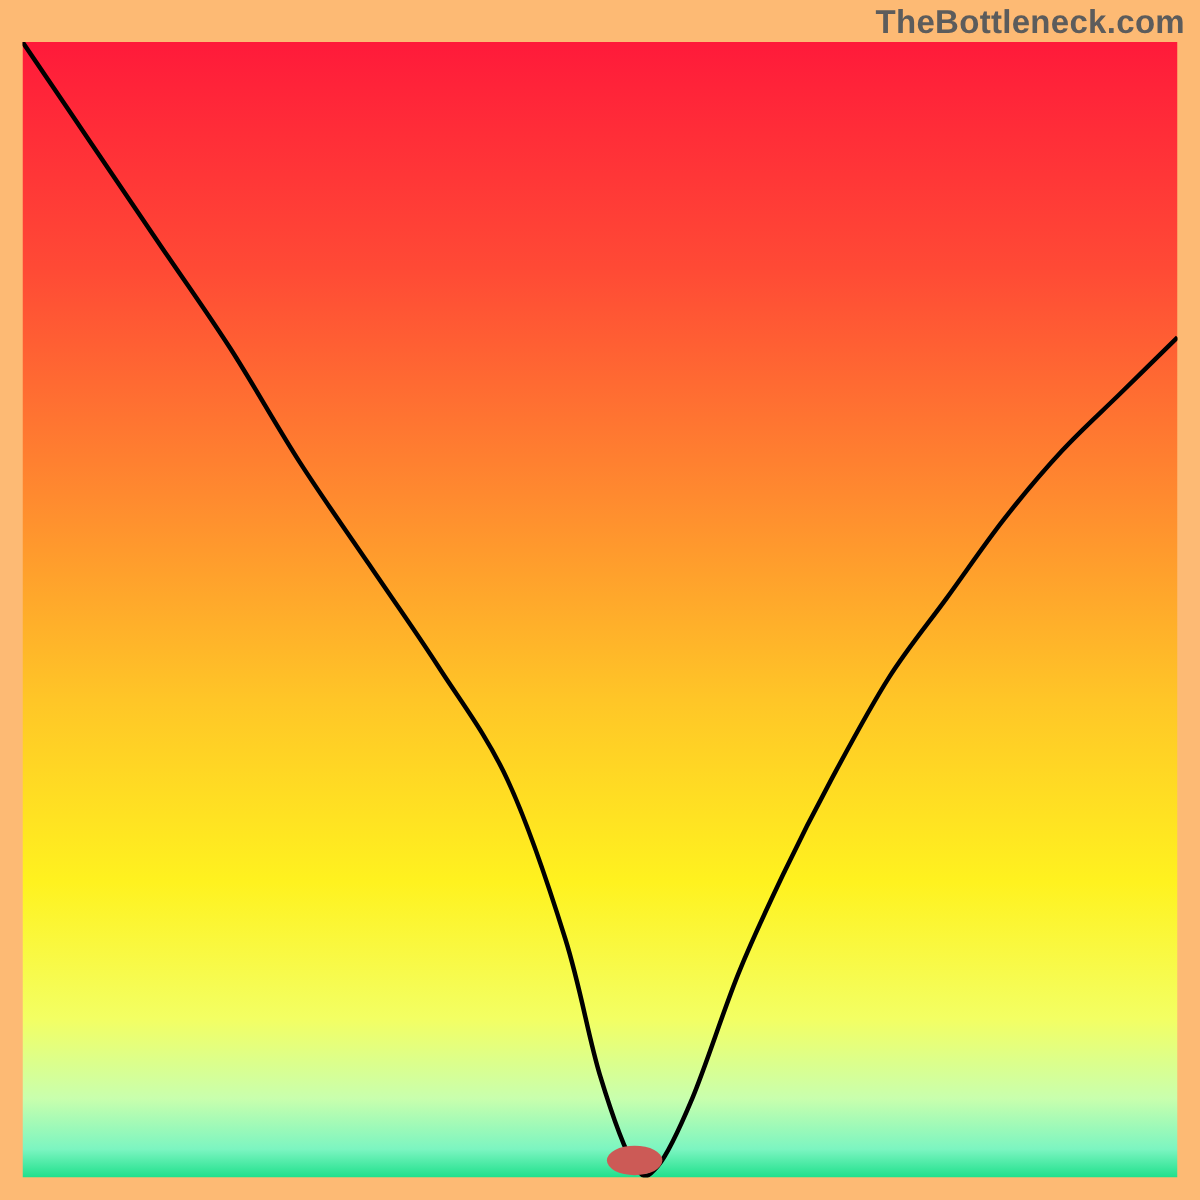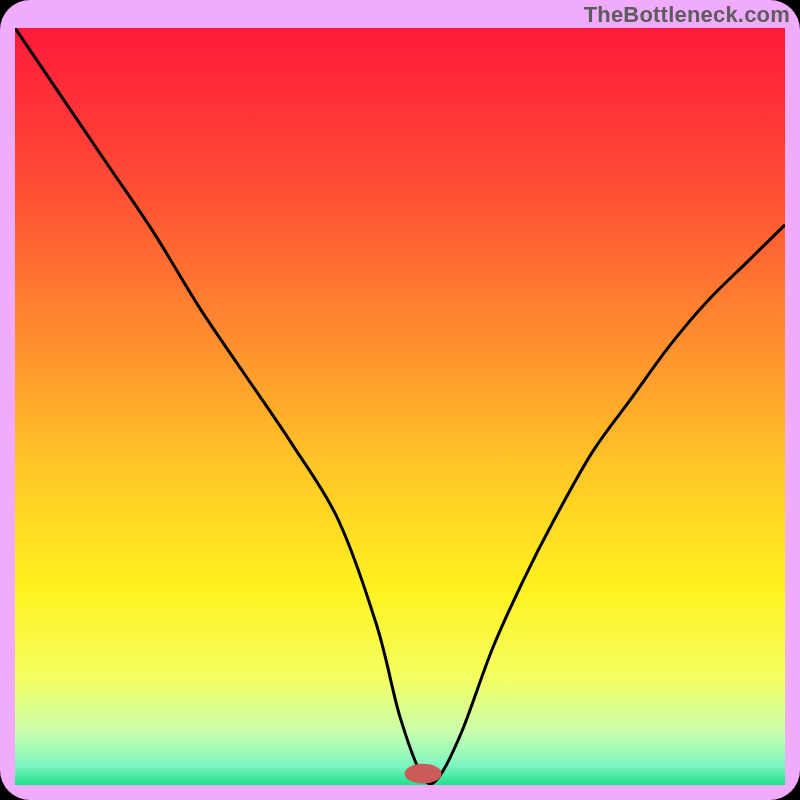--- a/index.html
+++ b/index.html
@@ -8,22 +8,21 @@
     width: 800px;
     height: 800px;
     background: #000;
     font-family: Arial, Helvetica, sans-serif;
     overflow: hidden;
   }
   .frame {
     position: relative;
     width: 800px;
     height: 800px;
-    background: #f0abfc;
-    border-radius: 30px;
+    background: #fdba74;
   }
   .watermark {
     position: absolute;
     top: 2px;
     right: 10px;
     color: #5c5c5c;
     font-size: 22px;
     font-weight: 600;
     letter-spacing: 0.2px;
     z-index: 5;

